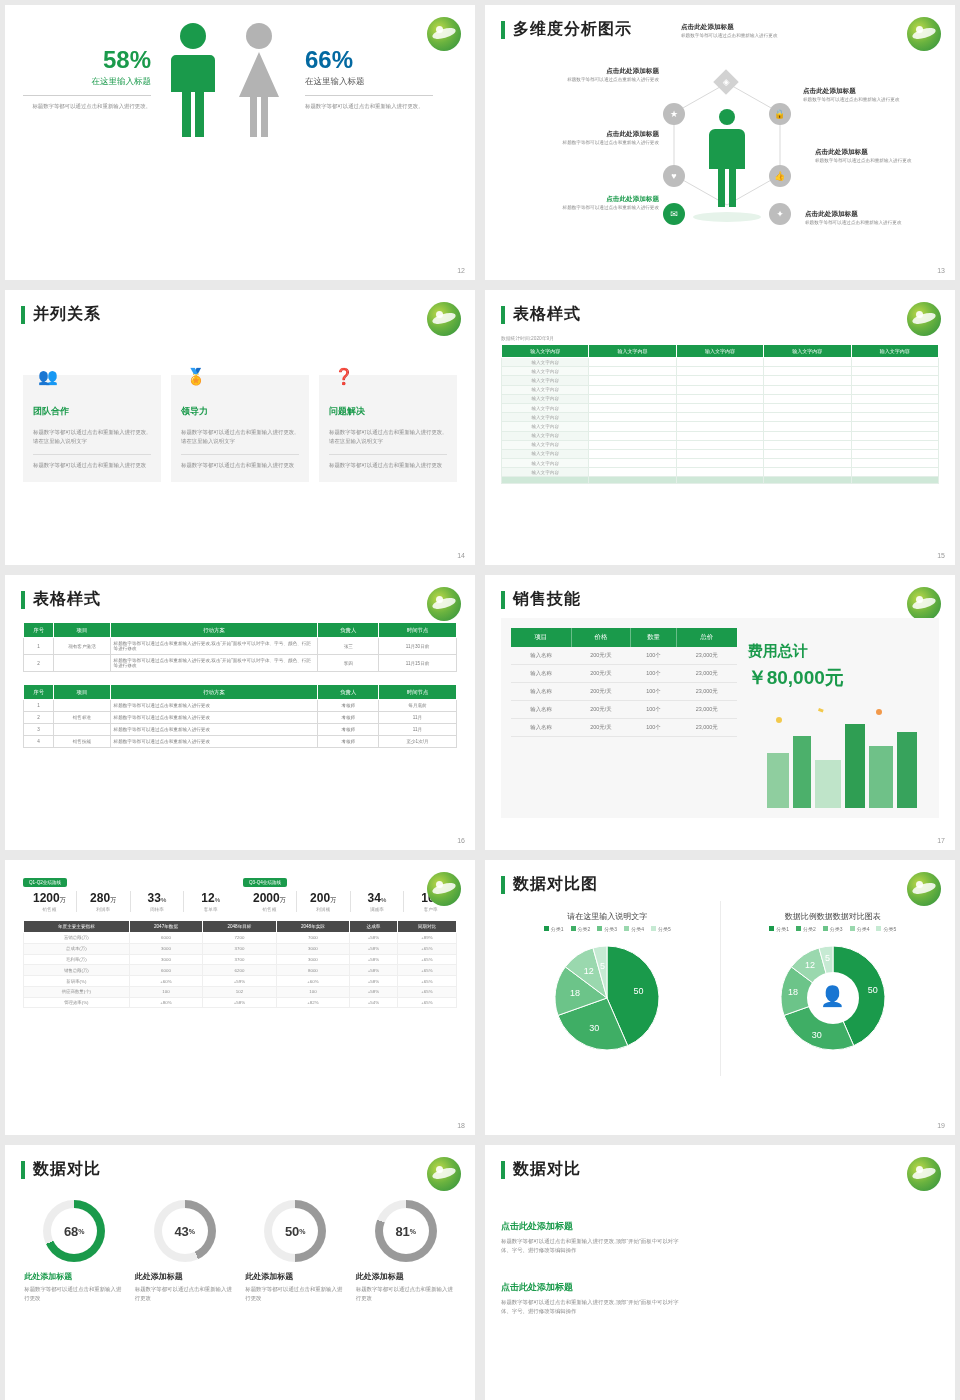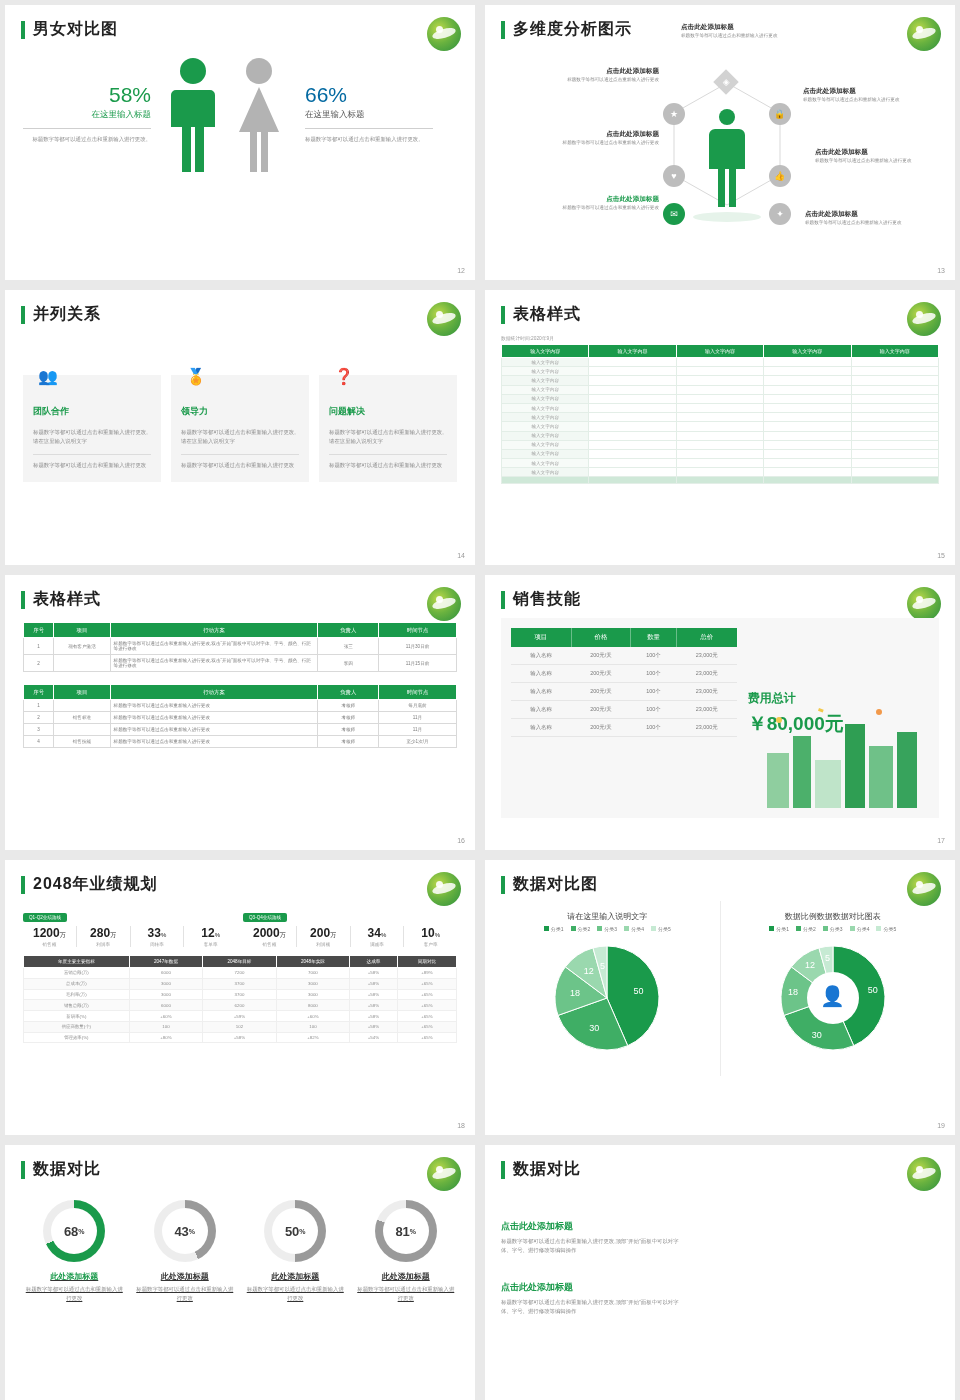--- a/index.html
+++ b/index.html
@@ -49,21 +49,21 @@
     content:""; position:absolute; left:9px; top:9px; width:7px; height:7px;
     border-radius:50%; background:#fff; opacity:.9; z-index:2;
   }
   .tiny { font-size:5.4px; line-height:1.65; color:#8b8b8b; }
   .xtiny { font-size:4.6px; line-height:1.6; color:#8b8b8b; }
 
   
   .s12-wrap { display:flex; align-items:center; padding:14px 18px 0 18px; gap:6px;}
   .s12-col { width:128px; }
   .s12-col.r { text-align:left; }
-  .s12-pct { font-size:21px; font-weight:normal; color:#1a9a4b; line-height:1; }
+  .s12-pct { font-size:24px; font-weight:bold; color:#1a9a4b; line-height:1; }
   .s12-sub { font-size:8.5px; color:#1a9a4b; margin-top:4px; }
   .s12-sub.g2 { color:#555; }
   .s12-rule { height:1px; background:#cfcfcf; margin:7px 0 6px; }
   .s12-fig { width:60px; position:relative; height:120px;}
   
   .circ-icon {
     width:22px;height:22px;border-radius:50%;background:#bdbdbd;
     display:flex;align-items:center;justify-content:center;color:#fff;font-size:9px;
   }
   .diamond {
@@ -120,21 +120,21 @@
   .kpi-v small { font-size:6px; font-weight:normal; }
   .kpi-l { font-size:4.6px; color:#9a9a9a; margin-top:2px;}
 
   
   .legend { display:flex; gap:7px; justify-content:center; font-size:5px; color:#777; margin-top:4px;}
   .legend i { display:inline-block; width:5px;height:5px;margin-right:2px; }
   .chart-title { text-align:center; font-size:8px; color:#444; margin-top:10px;}
 
   
   .rings { display:flex; justify-content:space-around; padding:20px 14px 0;}
-  .ring-wrap { text-align:center; width:100px;text-decoration:underline;}
+  .ring-wrap { text-align:left; width:100px;}
   .ring { width:62px;height:62px;border-radius:50%; margin:0 auto; position:relative;}
   .ring:after{
     content:""; position:absolute; inset:8px; background:#fff; border-radius:50%;
   }
   .ring b { position:absolute; inset:0; display:flex;align-items:center;justify-content:center;
     font-size:13px; color:#3a3a3a; z-index:2; font-weight:bold;}
   .ring b i { font-size:7px; font-style:normal; }
   .ring-h { font-size:8px; font-weight:bold; margin-top:9px; color:#333;}
   .ring-h.g { color:#1a9a4b; }
 
@@ -143,33 +143,29 @@
   .s21 .left { width:180px; }
   .s21 h3 { font-size:9px; color:#1a9a4b; margin:0 0 4px; }
   .s21 .right { flex:1; display:flex; gap:10px; }
   .card21 { flex:1; background:#f5f5f5; padding:8px 6px 10px; text-align:center;}
   .card21 .hd { font-size:6px; color:#666; margin-bottom:6px;}
   .card21 .big { font-size:14px; font-weight:bold; color:#333; margin-top:6px;}
   .card21 .ft { font-size:5px; color:#999; margin-top:3px;}
 
   
   .budget-card { margin:8px 16px 0; background:#f7f7f7; position:relative; padding:10px; height:200px; overflow:hidden;}
-  .sum-title { font-size:12px; color:#1a9a4b; font-weight:bold;margin-top:48px;}
+  .sum-title { font-size:15px; color:#1a9a4b; font-weight:bold;}
   .sum-val { font-size:19px; color:#1a9a4b; font-weight:bold; margin-top:4px;}
 </style>
 </head>
 <body>
 
 <div class="grid">
 
   <div class="slide">
-    <div class="stitle">
-      <div class="bar"></div>
-      <h2>男女对比图</h2>
-    </div>
     <div class="logo"></div>
 
     <div class="s12-wrap">
       <div class="s12-col" style="text-align:right">
         <div class="s12-pct">58%</div>
         <div class="s12-sub">在这里输入标题</div>
         <div class="s12-rule"></div>
         <div class="tiny">标题数字等都可以通过点击和重新输入进行更改。</div>
       </div>
 
@@ -551,24 +547,20 @@
             <circle cx="120" cy="14" r="3" fill="#f2994a"></circle>
             <rect x="60" y="10" width="5" height="3" fill="#f2c94c" transform="rotate(20 60 10)"></rect>
           </svg>
         </div>
       </div>
     </div>
     <div class="slide-num">17</div>
   </div>
 
   <div class="slide">
-    <div class="stitle">
-      <div class="bar"></div>
-      <h2>2048年业绩规划</h2>
-    </div>
     <div class="logo"></div>
 
     <div class="kpi-band" id="kpi-band">
         <div class="kpi-grp">
        <div class="kpi-tag">Q1-Q2业绩路线</div>
        <div class="kpi-items">
             <div class="kpi-i">
           <div class="kpi-v">1200<small>万</small></div>
           <div class="kpi-l">销售额</div>
         </div>

